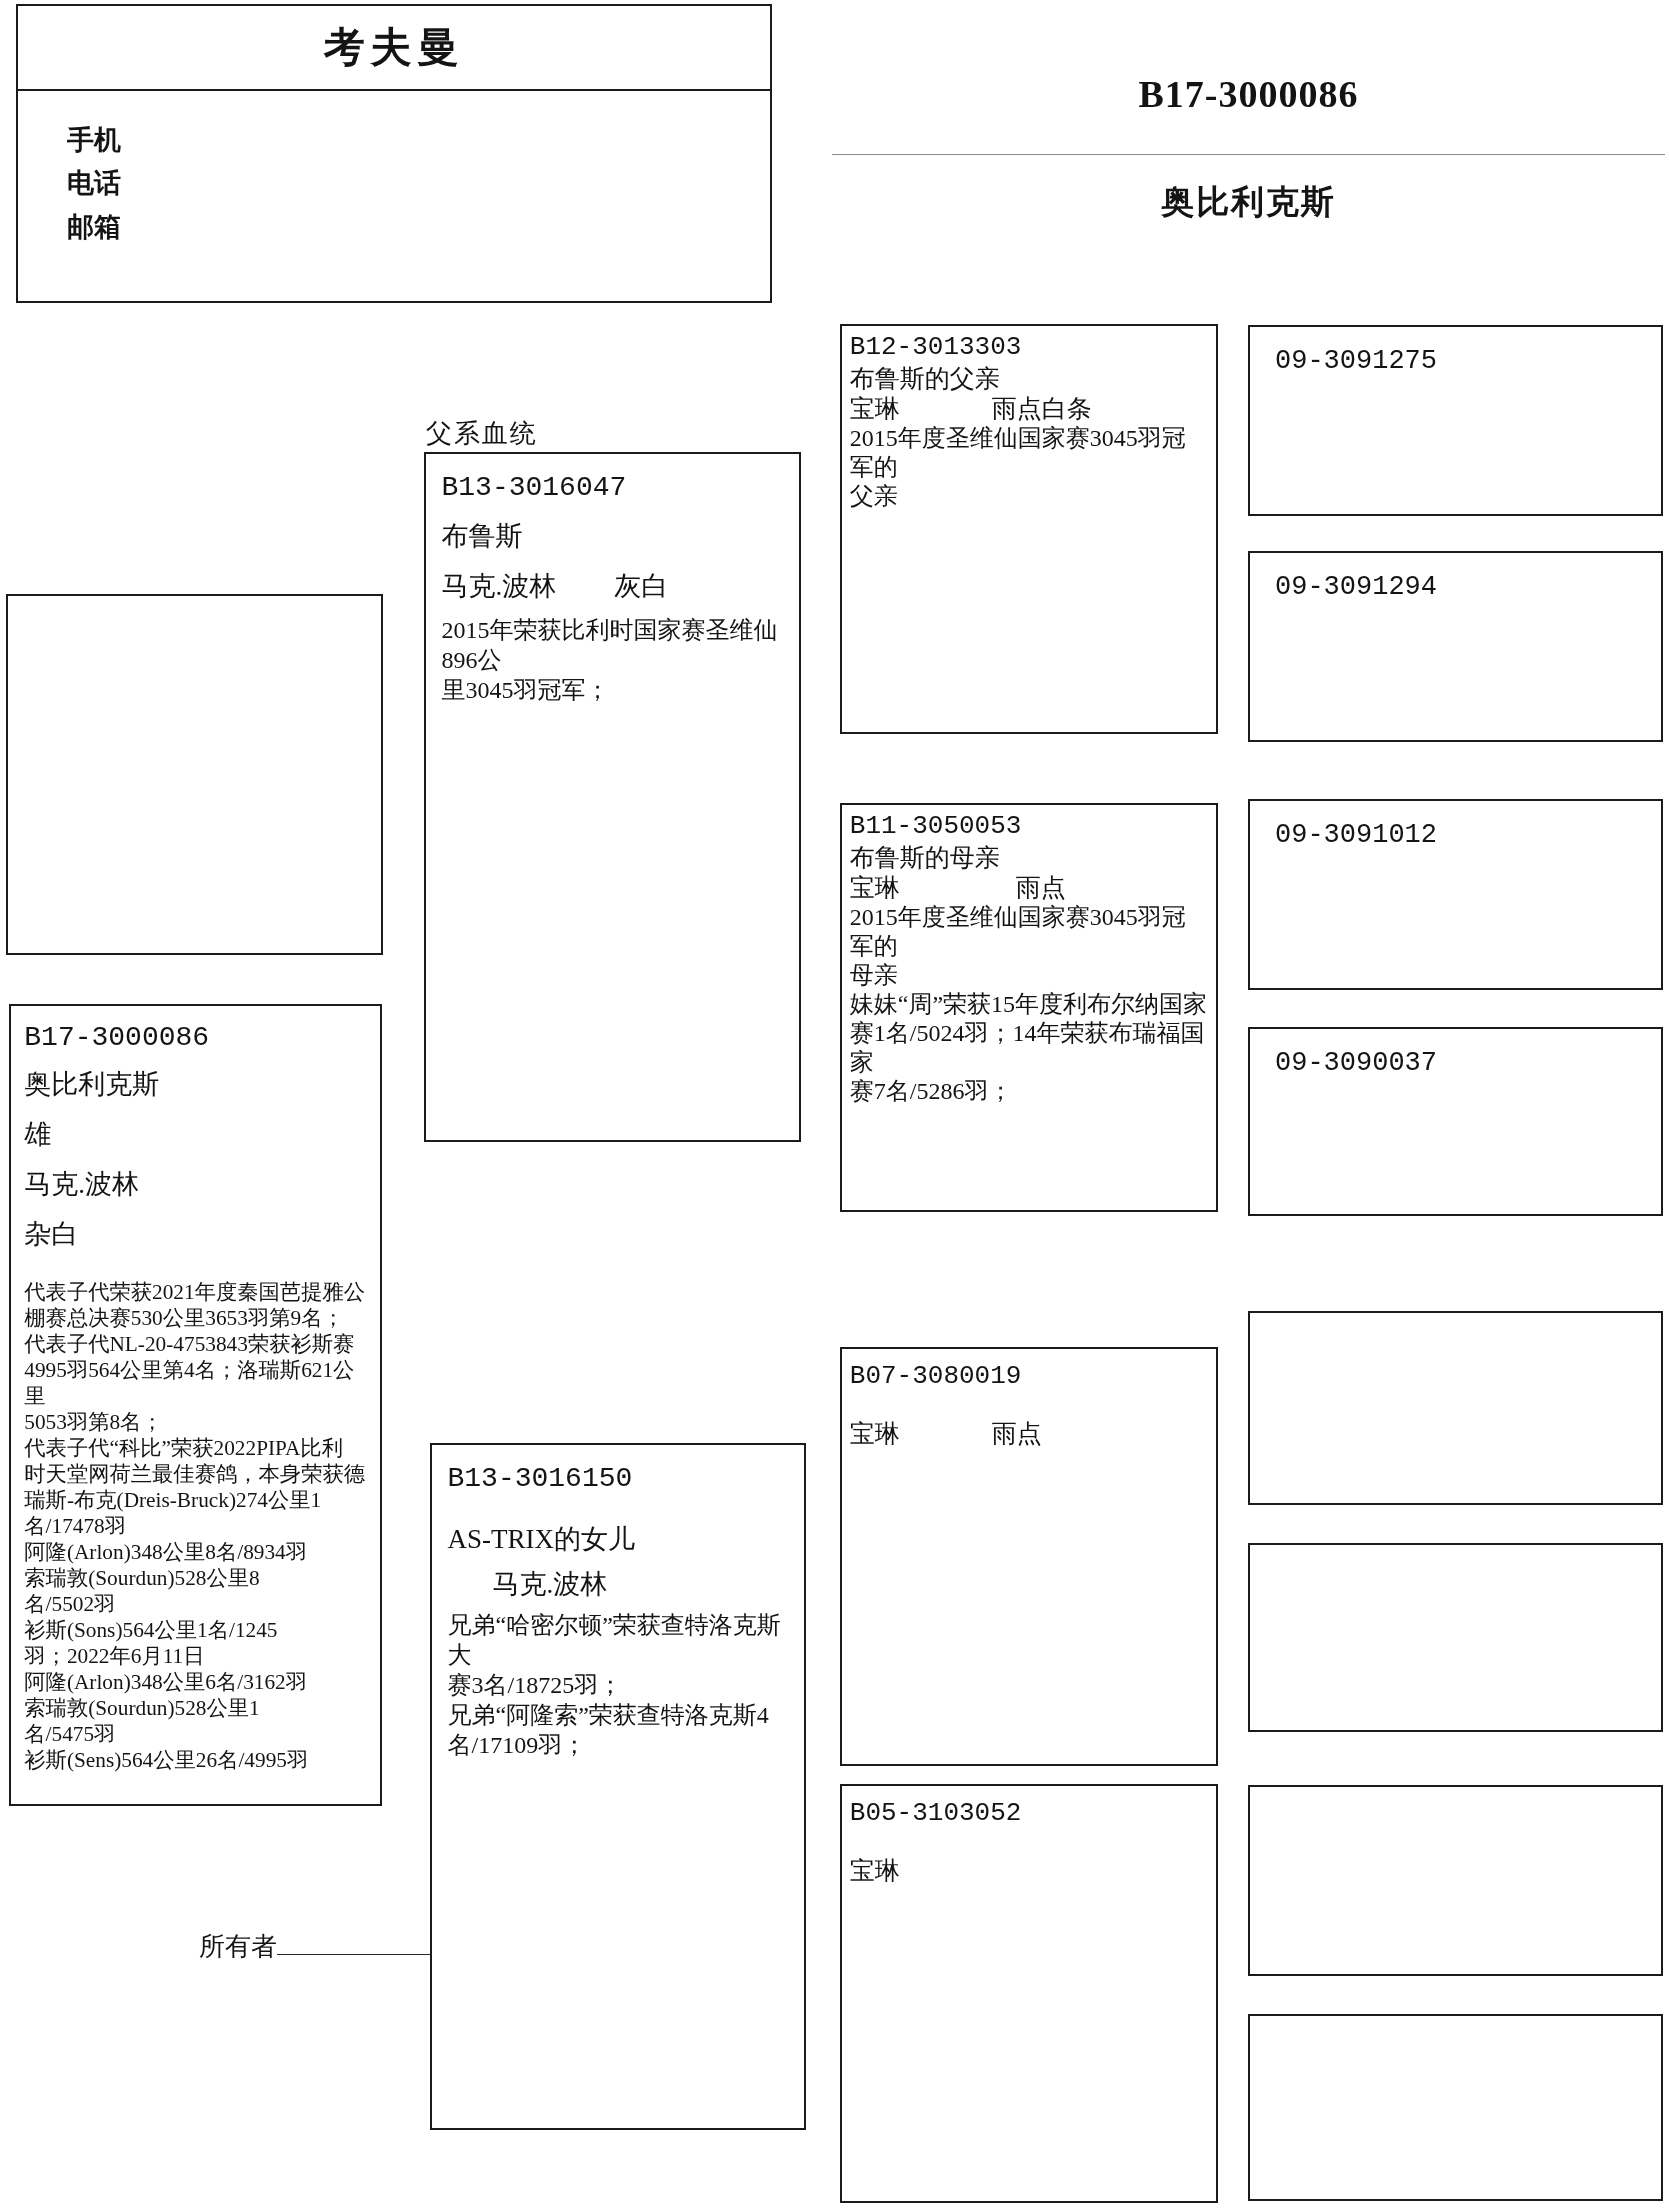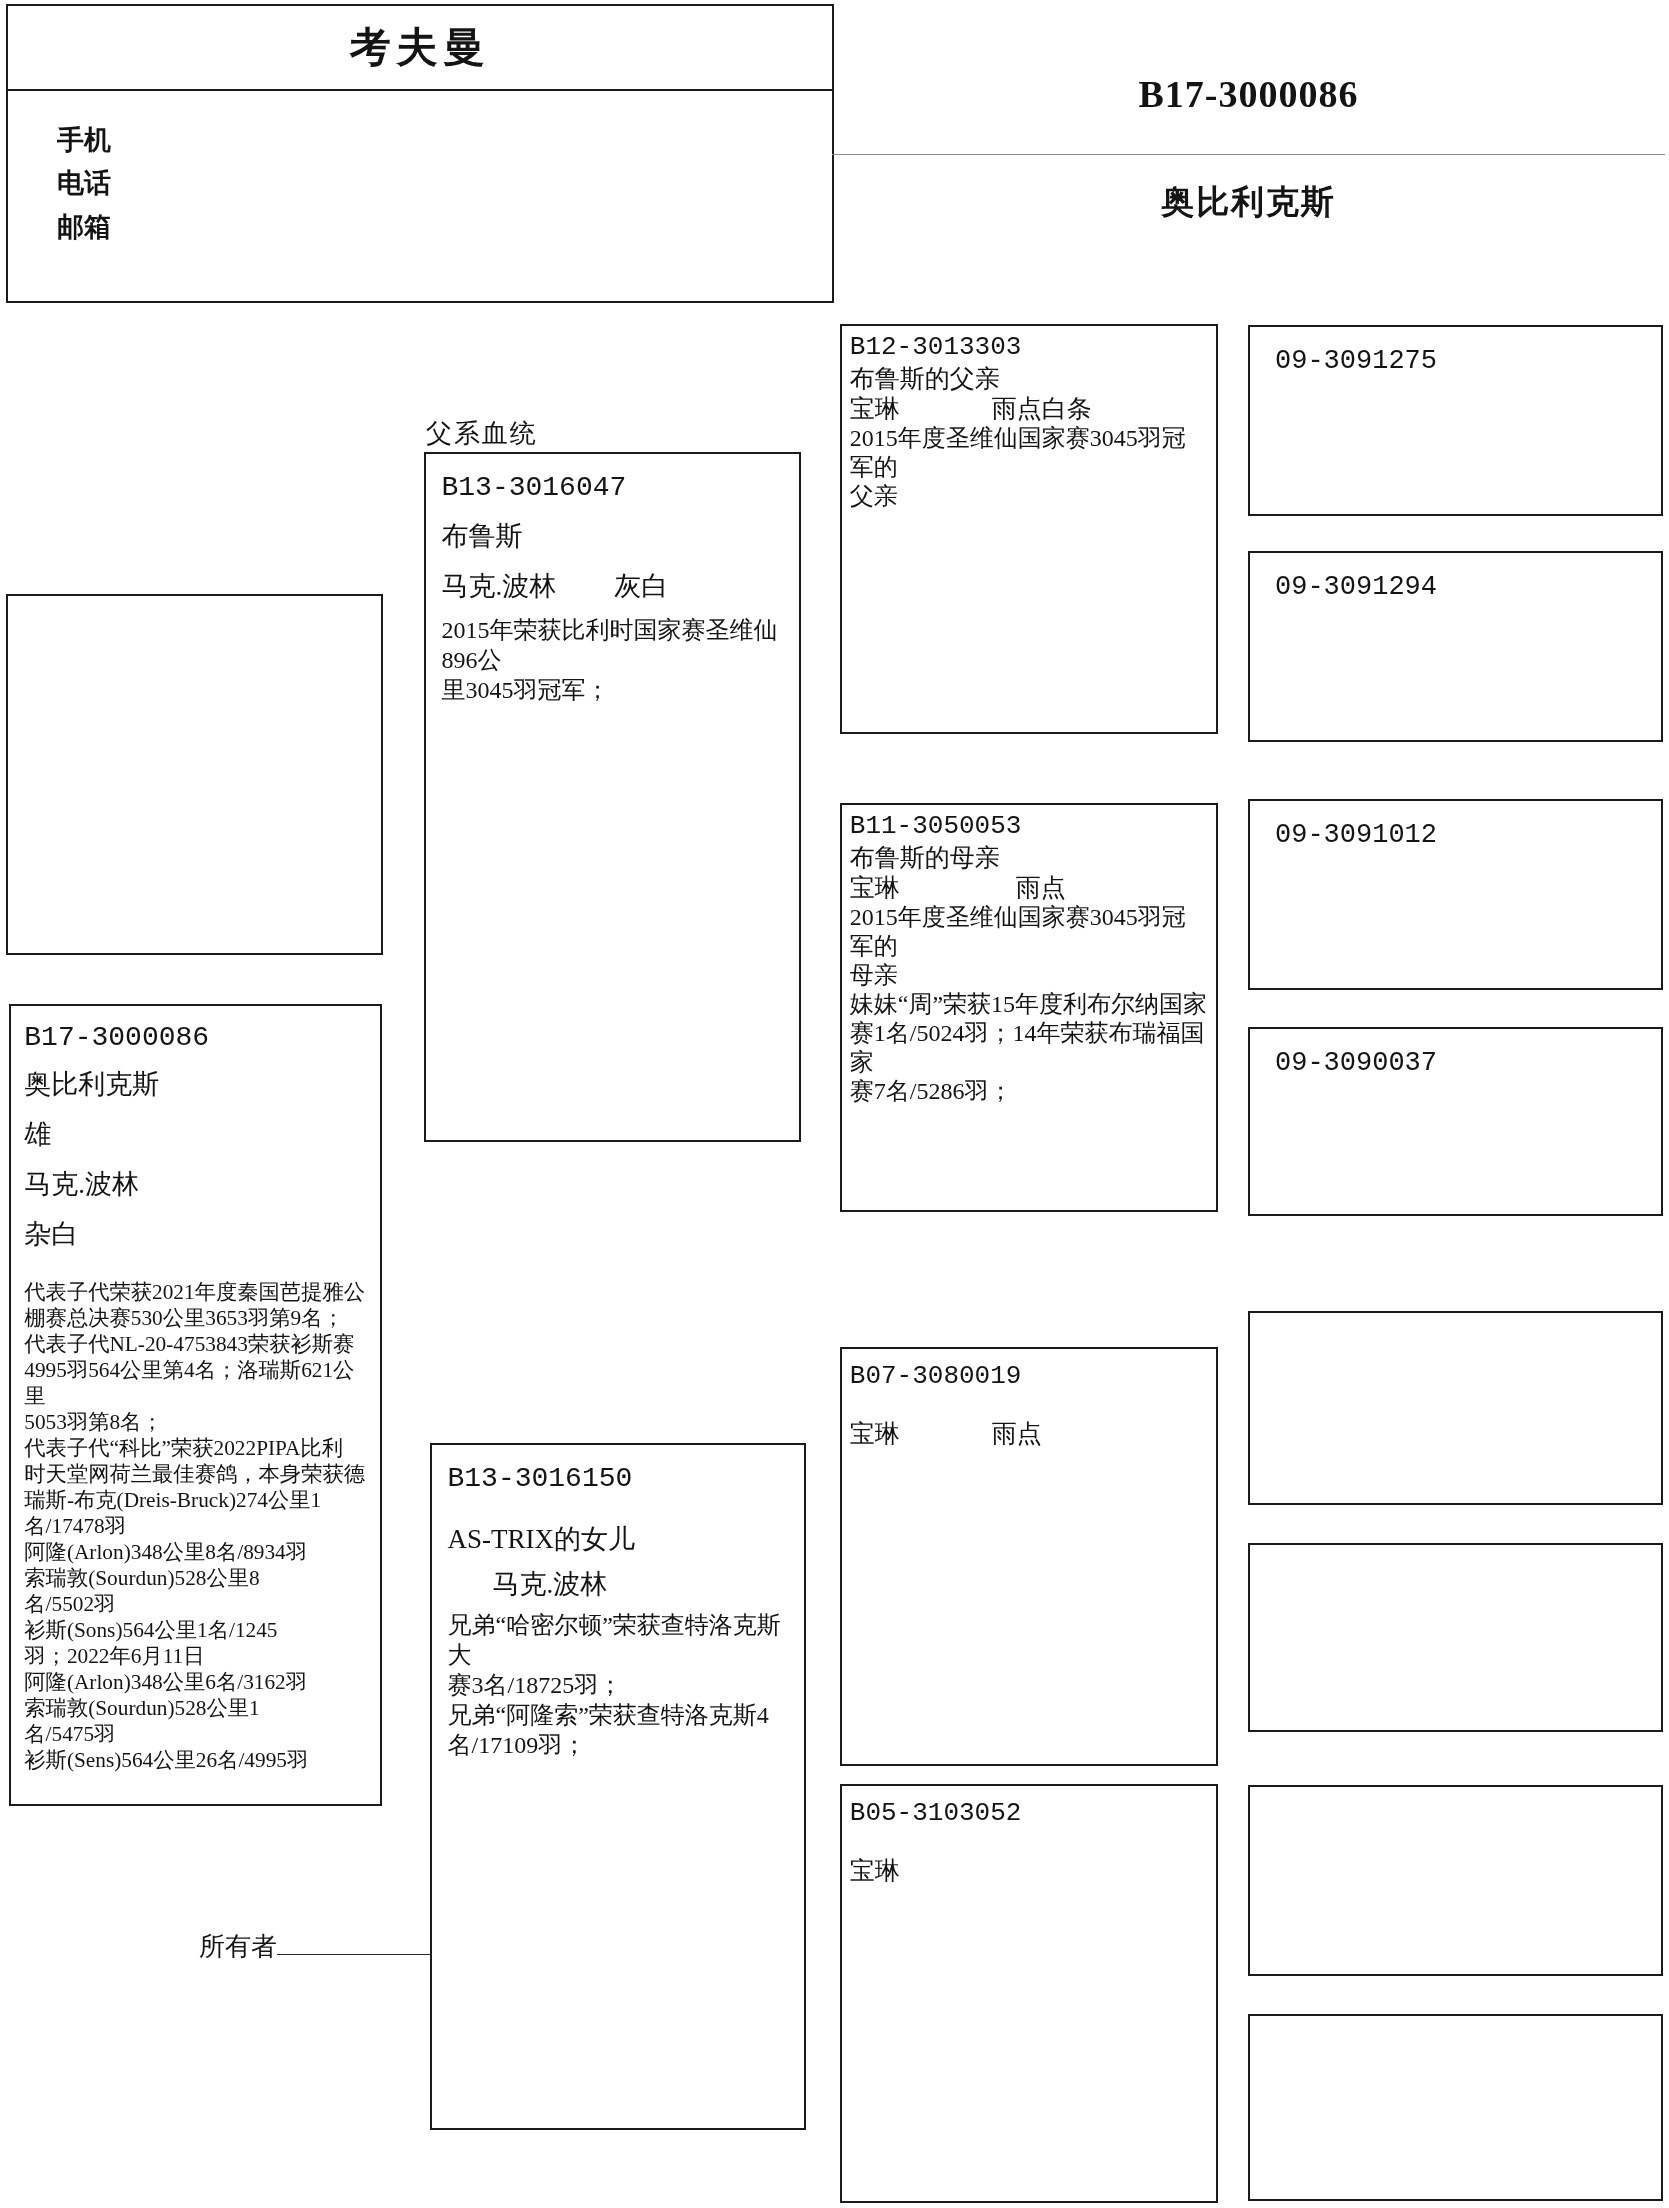--- a/index.html
+++ b/index.html
@@ -6,21 +6,21 @@
   html,body { background:#ffffff; }
   body {
     position:relative; width:1669px; height:2209px;
     font-family:"Liberation Serif","DejaVu Serif",serif;
     color:#141414;
   }
   .abs { position:absolute; }
   .box { position:absolute; border:2.9px solid #1b1b1b; background:#fff; }
 
   
-  .owner-card { left:6px; top:3.9px; width:828px; height:299px; }
+  .owner-card { left:16px; top:3.9px; width:756px; height:299px; }
   .owner-title {
     height:85px; border-bottom:2.9px solid #1b1b1b;
     display:flex; align-items:center; justify-content:center;
     font-family:"Liberation Sans","DejaVu Sans",sans-serif;
     font-size:41px; font-weight:700; letter-spacing:5.8px;
   }
   .owner-fields { padding:35px 0 0 49px; }
   .owner-field {
     font-family:"Liberation Sans","DejaVu Sans",sans-serif;
     font-size:27px; font-weight:700; margin-bottom:15.5px; line-height:28px;

